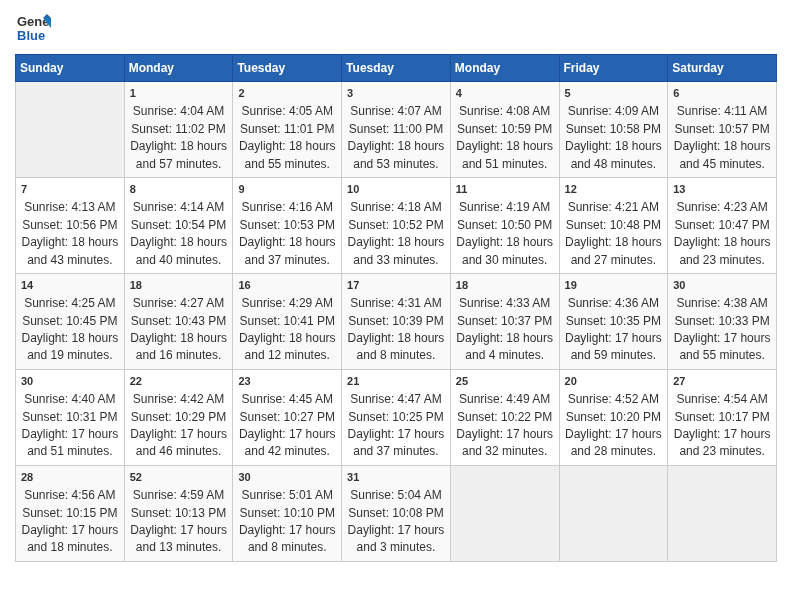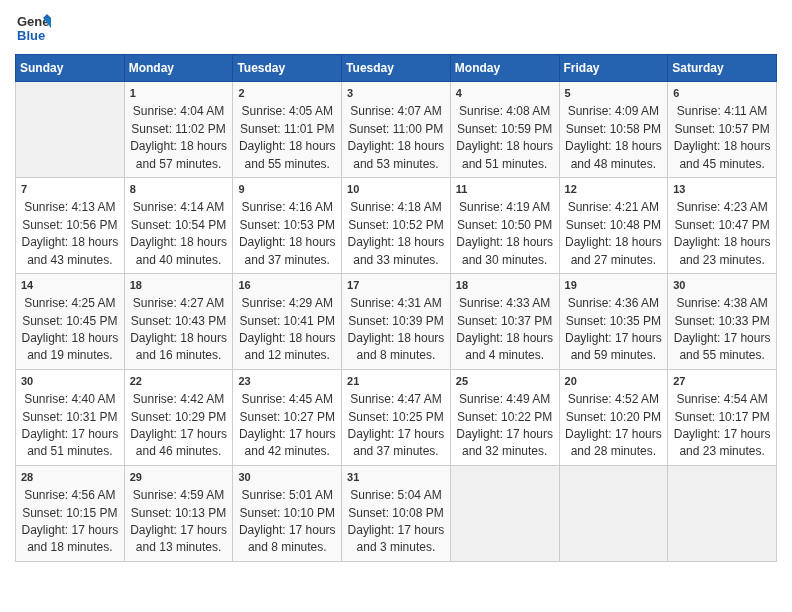--- a/index.html
+++ b/index.html
@@ -230,21 +230,21 @@
           <div class="day-number">27</div>
           <div class="day-info">Sunrise: 4:54 AM<br>Sunset: 10:17 PM<br>Daylight: 17 hours and 23 minutes.</div>
         </td>
       </tr>
       <tr>
         <td>
           <div class="day-number">28</div>
           <div class="day-info">Sunrise: 4:56 AM<br>Sunset: 10:15 PM<br>Daylight: 17 hours and 18 minutes.</div>
         </td>
         <td>
-          <div class="day-number">29</div>
+          <div class="day-number">52</div>
           <div class="day-info">Sunrise: 4:59 AM<br>Sunset: 10:13 PM<br>Daylight: 17 hours and 13 minutes.</div>
         </td>
         <td>
           <div class="day-number">30</div>
           <div class="day-info">Sunrise: 5:01 AM<br>Sunset: 10:10 PM<br>Daylight: 17 hours and 8 minutes.</div>
         </td>
         <td>
           <div class="day-number">31</div>
           <div class="day-info">Sunrise: 5:04 AM<br>Sunset: 10:08 PM<br>Daylight: 17 hours and 3 minutes.</div>
         </td>

